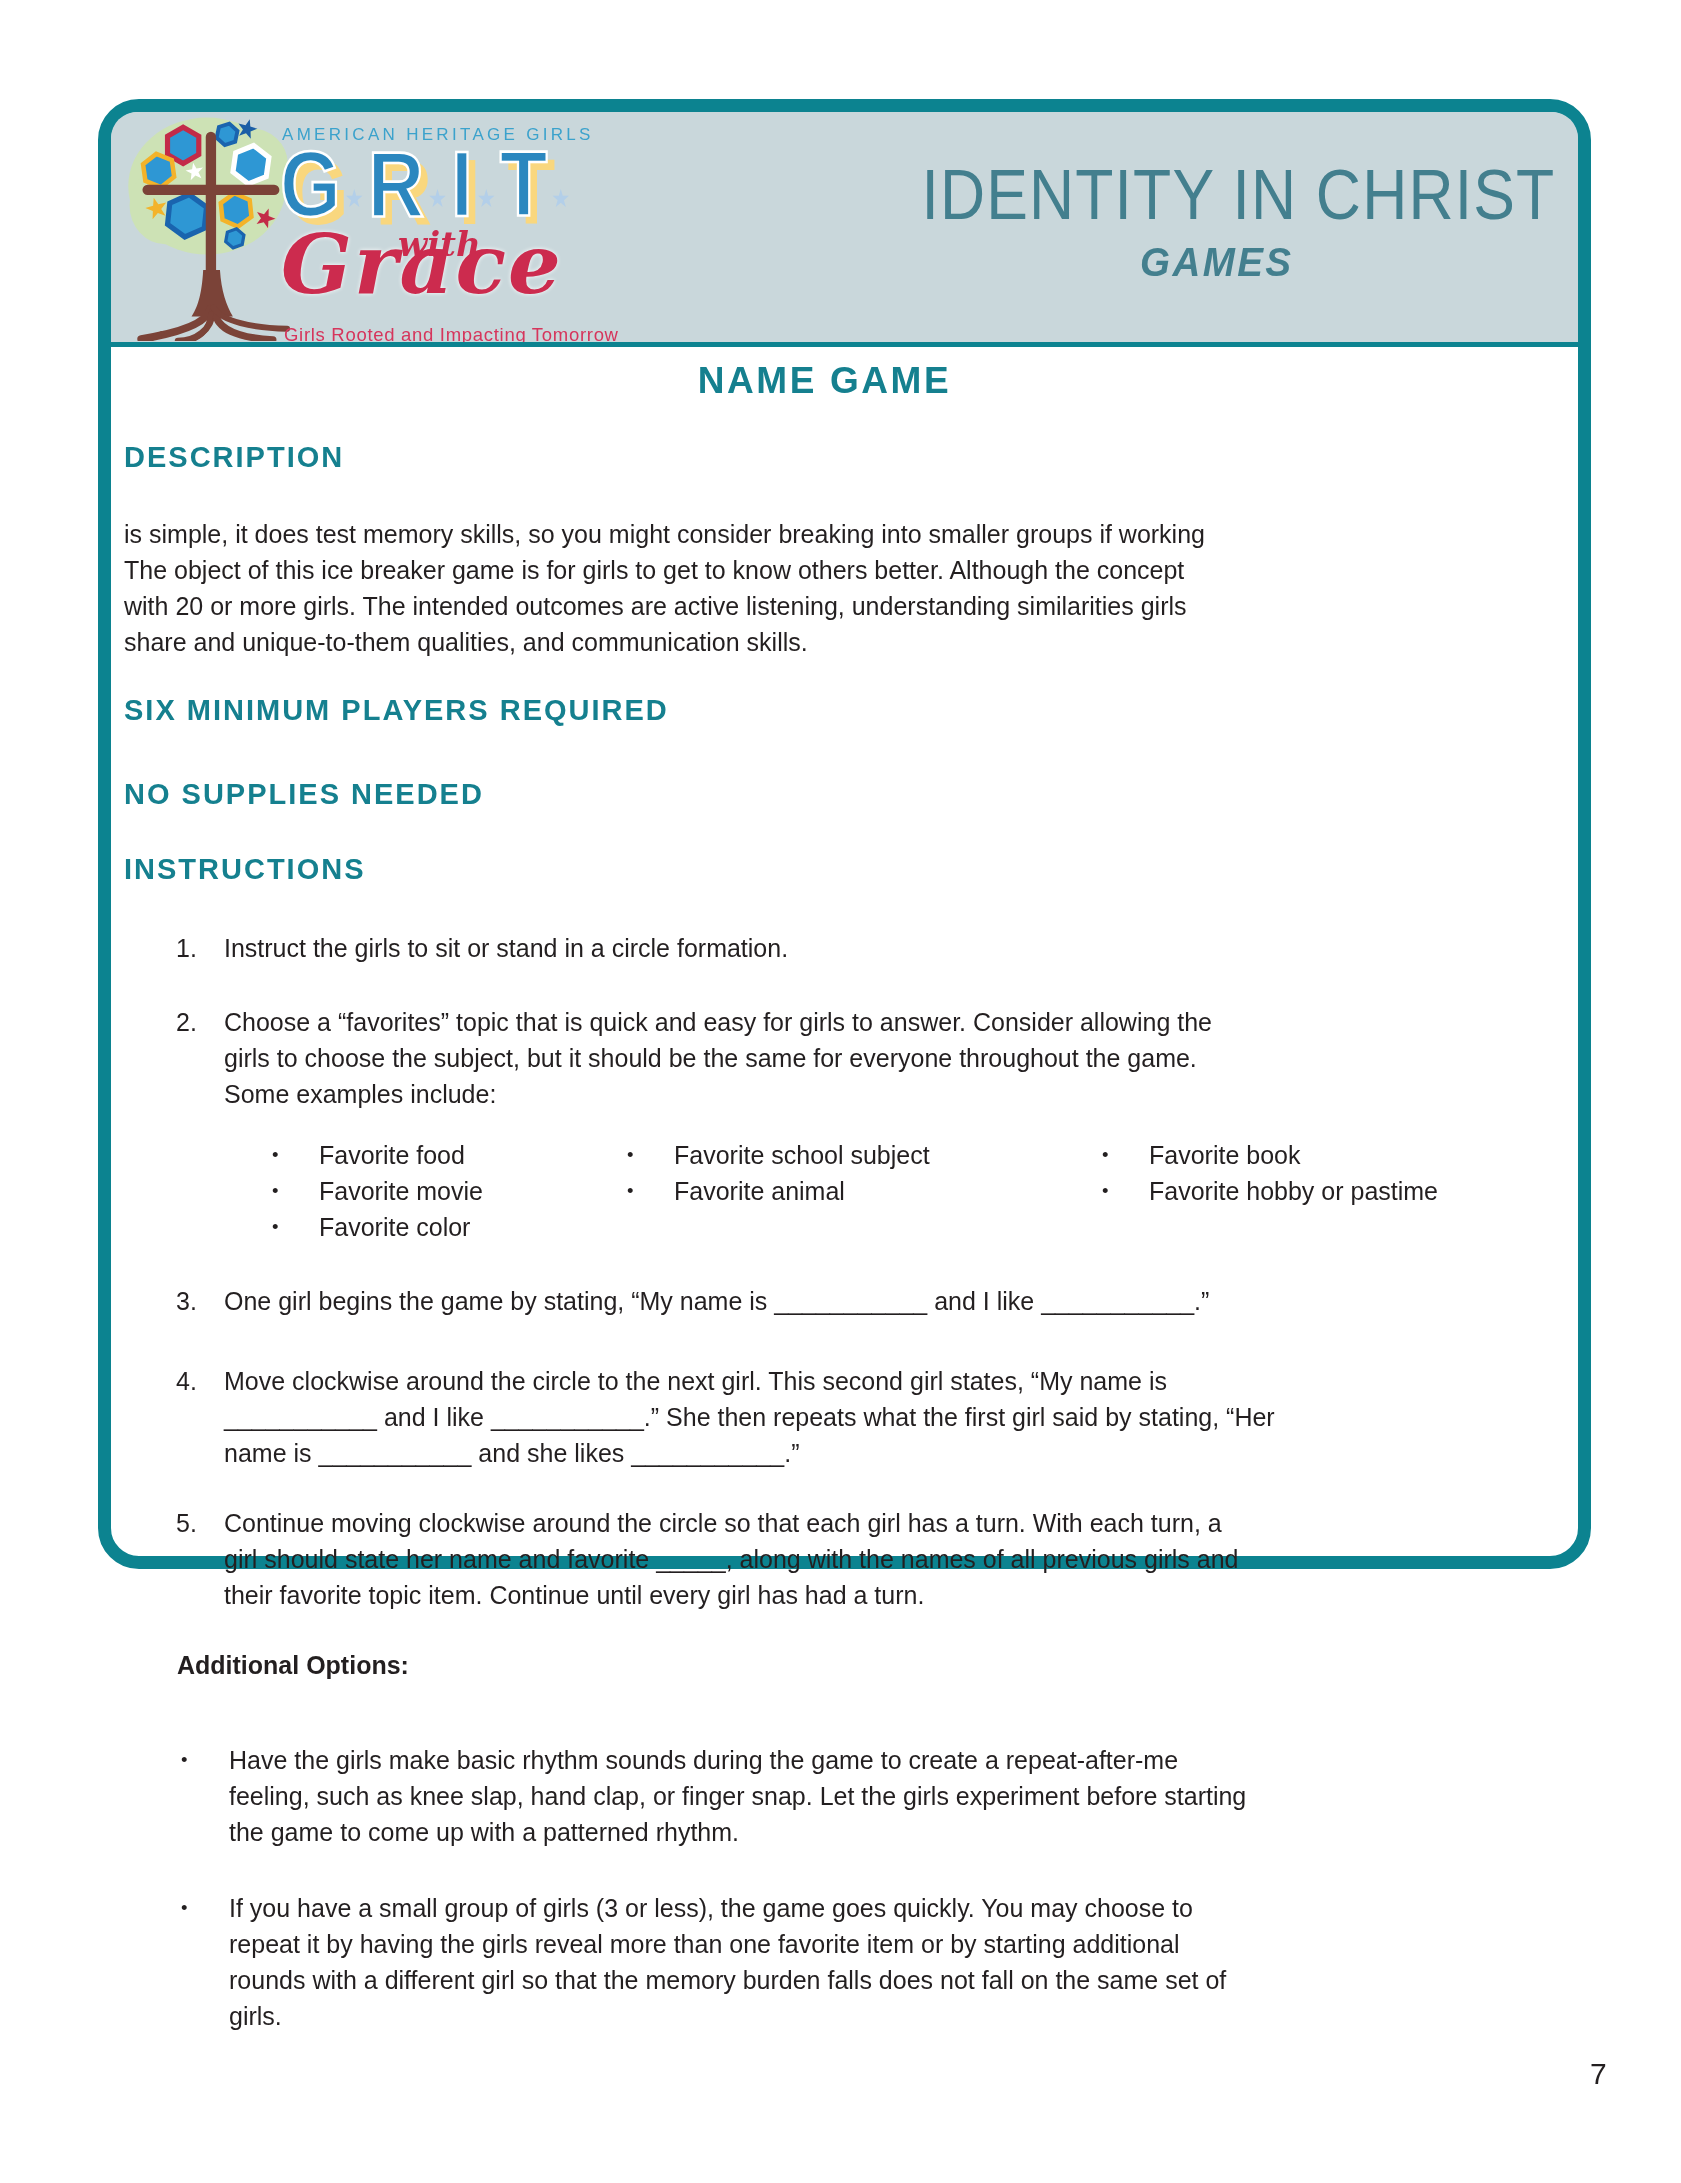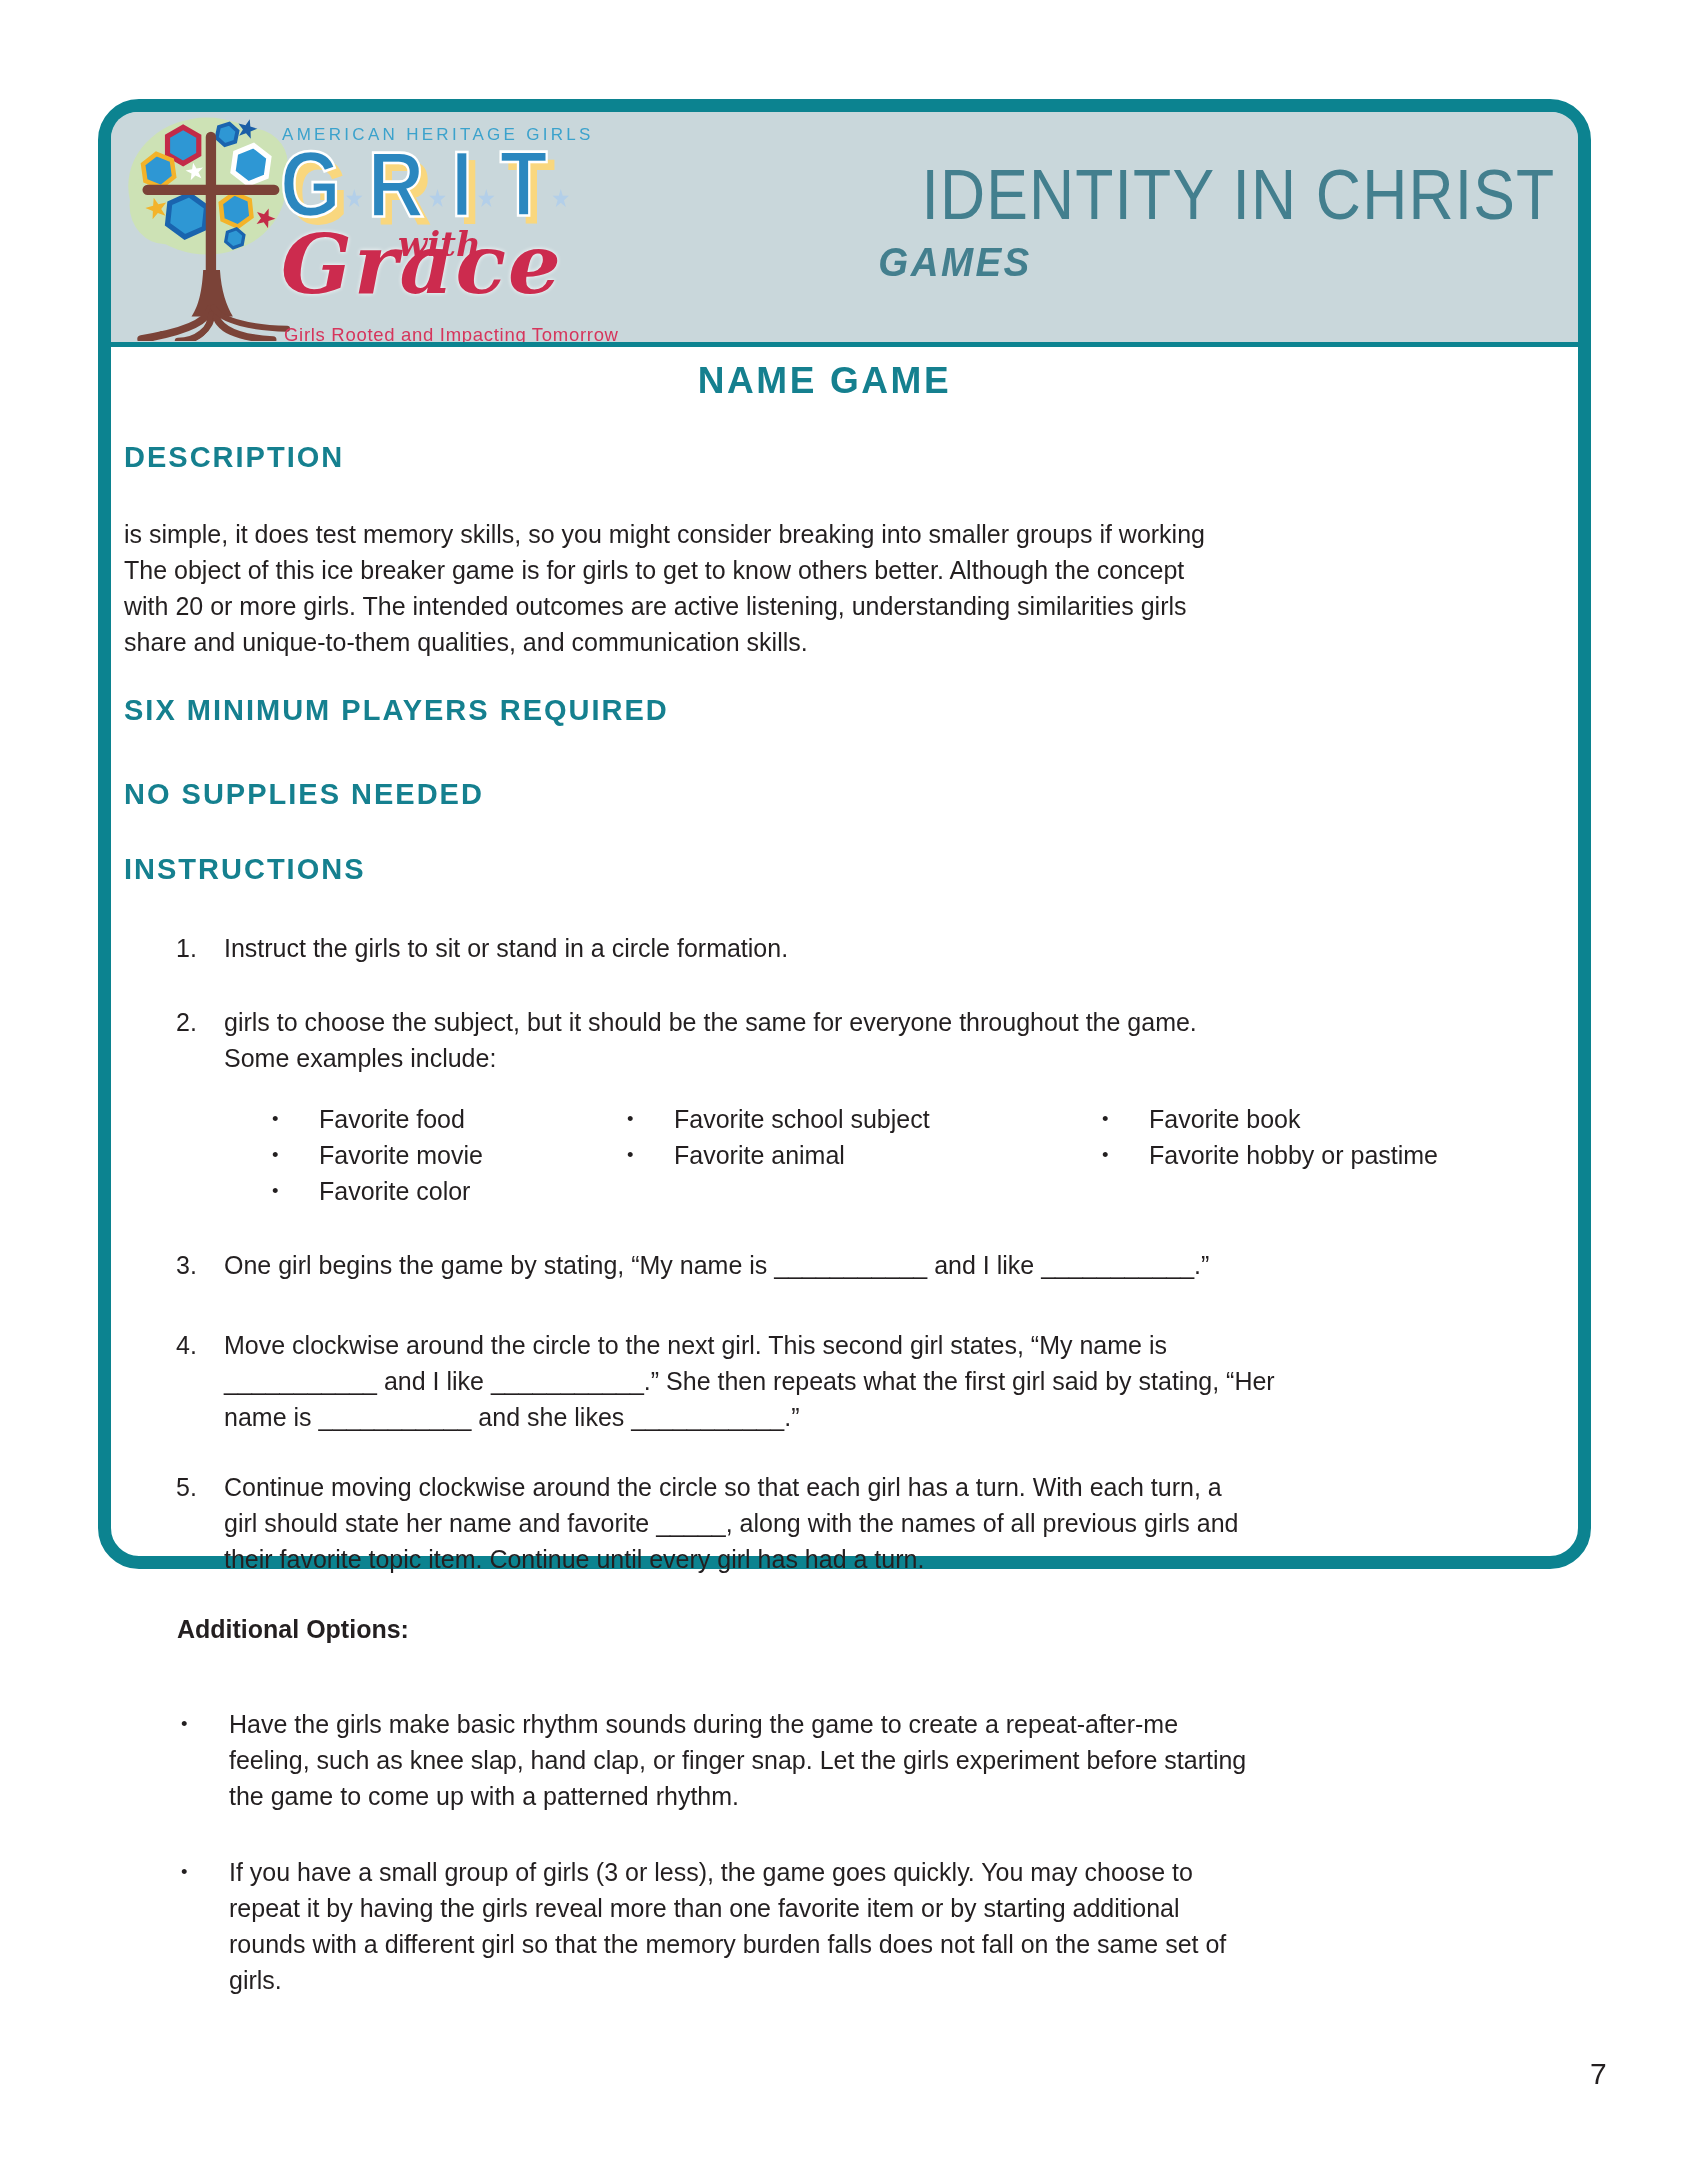--- a/index.html
+++ b/index.html
@@ -19,21 +19,21 @@
              -webkit-text-stroke:2.6px #ffffff;text-shadow:9.2px 8px 0 #f9d77e;}
   .logo-grit .sep-star{font-size:25px;color:#b3cfe9;-webkit-text-stroke:0;text-shadow:none;
              position:relative;top:-9.2px;margin:0 4.6px;font-weight:400;}
   .logo-with{position:absolute;left:287px;top:112px;font-family:"DejaVu Serif",serif;
              font-style:italic;font-weight:700;font-size:34px;color:#cc2b4e;}
   .logo-grace{position:absolute;left:170px;top:107px;font-family:"DejaVu Serif",serif;
               font-style:italic;font-weight:700;font-size:83px;line-height:1.1;color:#cc2b4e;
               letter-spacing:2px;text-shadow:0 0 4px #ffffff;}
   .logo-tagline{position:absolute;left:173px;top:212px;font-size:18.5px;color:#d6355c;
                 letter-spacing:0.7px;white-space:nowrap;}
-  .title-block{position:absolute;right:22.4px;top:47px;text-align:left;color:#437f8e;}
+  .title-block{position:absolute;right:22.4px;top:47px;text-align:center;color:#437f8e;}
   .doc-title{font-size:71px;font-weight:500;letter-spacing:1.3px;line-height:1;white-space:nowrap;
              transform:scaleX(.88);transform-origin:right top;}
   .doc-subtitle{font-size:41px;font-weight:600;font-style:italic;letter-spacing:2.6px;margin-top:9.2px;
              transform:scaleX(.94);transform-origin:right top;}
   
   .content{margin:0 53px 0 13px;padding-top:14.5px;font-size:25px;line-height:36px;}
   .center{text-align:center;}
   .game-title{font-size:37px;font-weight:600;letter-spacing:2.6px;color:#15808f;
               line-height:37px;margin:0 0 42px 0;}
   .h3{font-size:29px;font-weight:600;letter-spacing:2px;color:#15808f;line-height:33px;margin:0;}
@@ -141,20 +141,21 @@
       <div class="h3 mb-no">NO SUPPLIES NEEDED</div>
       <div class="h3 mb-instr">INSTRUCTIONS</div>
 
       <div class="inst mb-i1">
         <span class="num">1.</span>
         <span class="line">Instruct the girls to sit or stand in a circle formation.</span>
       </div>
 
       <div class="inst mb-i2">
         <span class="num">2.</span>
+        <span class="line">Choose a “favorites” topic that is quick and easy for girls to answer. Consider allowing the</span>
         <span class="line">girls to choose the subject, but it should be the same for everyone throughout the game.</span>
         <span class="line">Some examples include:</span>
       </div>
 
       <div class="ex-grid">
         <div class="ex-col1">
           <div class="ex-item"><span class="bullet">•</span><span>Favorite food</span></div>
           <div class="ex-item"><span class="bullet">•</span><span>Favorite movie</span></div>
           <div class="ex-item"><span class="bullet">•</span><span>Favorite color</span></div>
         </div>

